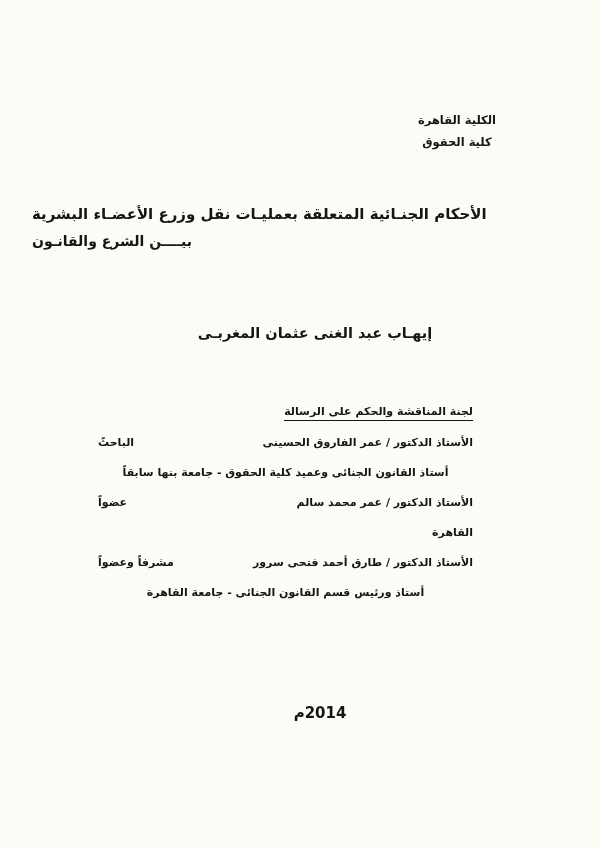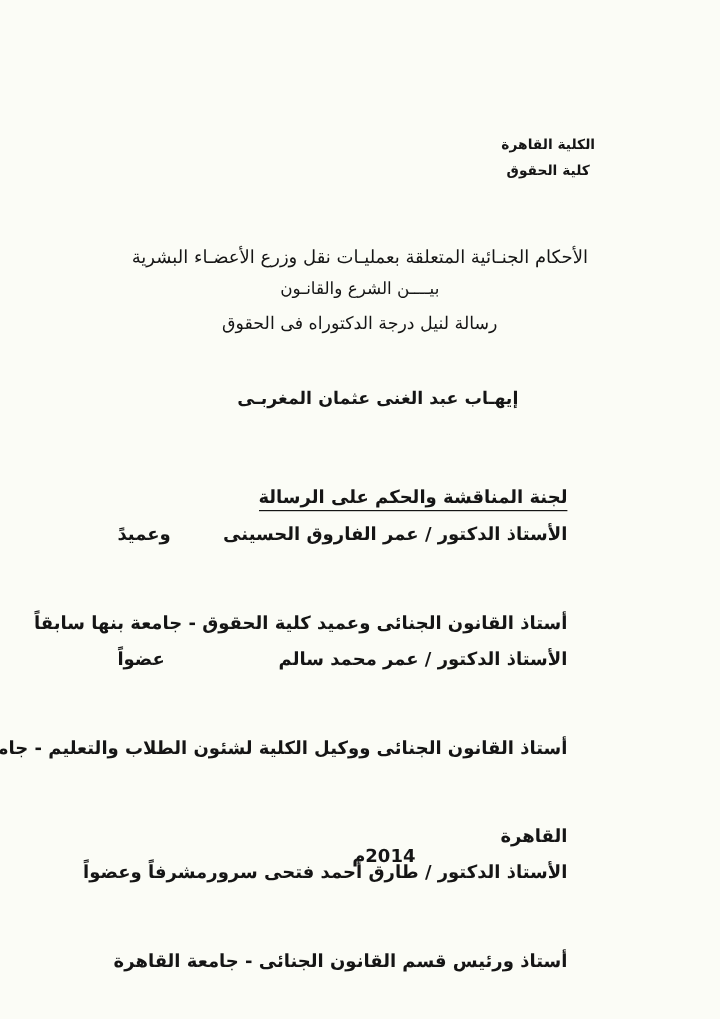--- a/index.html
+++ b/index.html
@@ -32,22 +32,23 @@
     font-weight: 700;
     line-height: 21.5px;
   }
 
   
   .title-block {
     position: absolute;
     top: 201px;
     left: 0;
     right: 0;
-    text-align: center;
-    font-weight: 400;
+    text-align: left;
+    font-weight: 700;
+    padding-left: 32px;
   }
   .title-line1 {
     font-size: 15px;
     line-height: 26px;
     white-space: nowrap;
   }
   .title-line2 {
     font-size: 14px;
     line-height: 29px;
     white-space: nowrap;
@@ -76,21 +77,21 @@
     line-height: 27px;
     white-space: nowrap;
   }
 
   
   .committee-block {
     position: absolute;
     top: 405px;
     right: 127px;
     left: 98px;
-    font-size: 15px;
+    font-size: 11px;
     font-weight: 700;
     direction: rtl;
   }
   .committee-heading-row {
     height: 31px;
   }
   .committee-heading {
     display: inline-block;
     border-bottom: 1.6px solid #151515;
     padding-bottom: 2px;
@@ -99,21 +100,20 @@
   .member-name-row {
     height: 30px;
     display: flex;
     justify-content: space-between;
     align-items: baseline;
   }
   .member-name { white-space: nowrap; }
   .member-role { white-space: nowrap; }
   .member-desc-row {
     height: 30px;
-    margin-top: 44px;
   }
   .desc-center { text-align: center; white-space: nowrap; }
   .desc-start  { text-align: right;  white-space: nowrap; }
 
   
   .year-block {
     position: absolute;
     top: 704px;
     left: 40px;
     right: 0;
@@ -129,43 +129,41 @@
 <div class="page">
 
   <div class="header-block">
     <div>الكلية القاهرة</div>
     <div>كلية الحقوق</div>
   </div>
 
   <div class="title-block">
     <div class="title-line1">الأحكام الجنـائية المتعلقة بعمليـات نقل وزرع الأعضـاء البشرية</div>
     <div class="title-line2">بيــــن الشرع والقانـون</div>
-    <div class="title-line3">رسالة لنيل درجة الدكتوراه فى الحقوق</div>
   </div>
 
   <div class="author-block">
     <div class="author-name">إيهـاب عبد الغنى عثمان المغربـى</div>
   </div>
 
   <div class="committee-block">
     <div class="committee-heading-row">
       <span class="committee-heading">لجنة المناقشة والحكم على الرسالة</span>
     </div>
 
     <div class="member-name-row">
       <span class="member-name">الأستاذ الدكتور / عمر الفاروق الحسينى</span>
-      <span class="member-role">وعميدً</span>
+      <span class="member-role">الباحثً</span>
     </div>
     <div class="member-desc-row desc-center">أستاذ القانون الجنائى وعميد كلية الحقوق - جامعة بنها سابقاً</div>
 
     <div class="member-name-row">
       <span class="member-name">الأستاذ الدكتور / عمر محمد سالم</span>
       <span class="member-role">عضواً</span>
     </div>
-    <div class="member-desc-row desc-start">أستاذ القانون الجنائى ووكيل الكلية لشئون الطلاب والتعليم - جامعة</div>
     <div class="member-desc-row desc-start">القاهرة</div>
 
     <div class="member-name-row">
       <span class="member-name">الأستاذ الدكتور / طارق أحمد فتحى سرور</span>
       <span class="member-role">مشرفاً وعضواً</span>
     </div>
     <div class="member-desc-row desc-center">أستاذ ورئيس قسم القانون الجنائى - جامعة القاهرة</div>
   </div>
 
   <div class="year-block">2014م</div>

